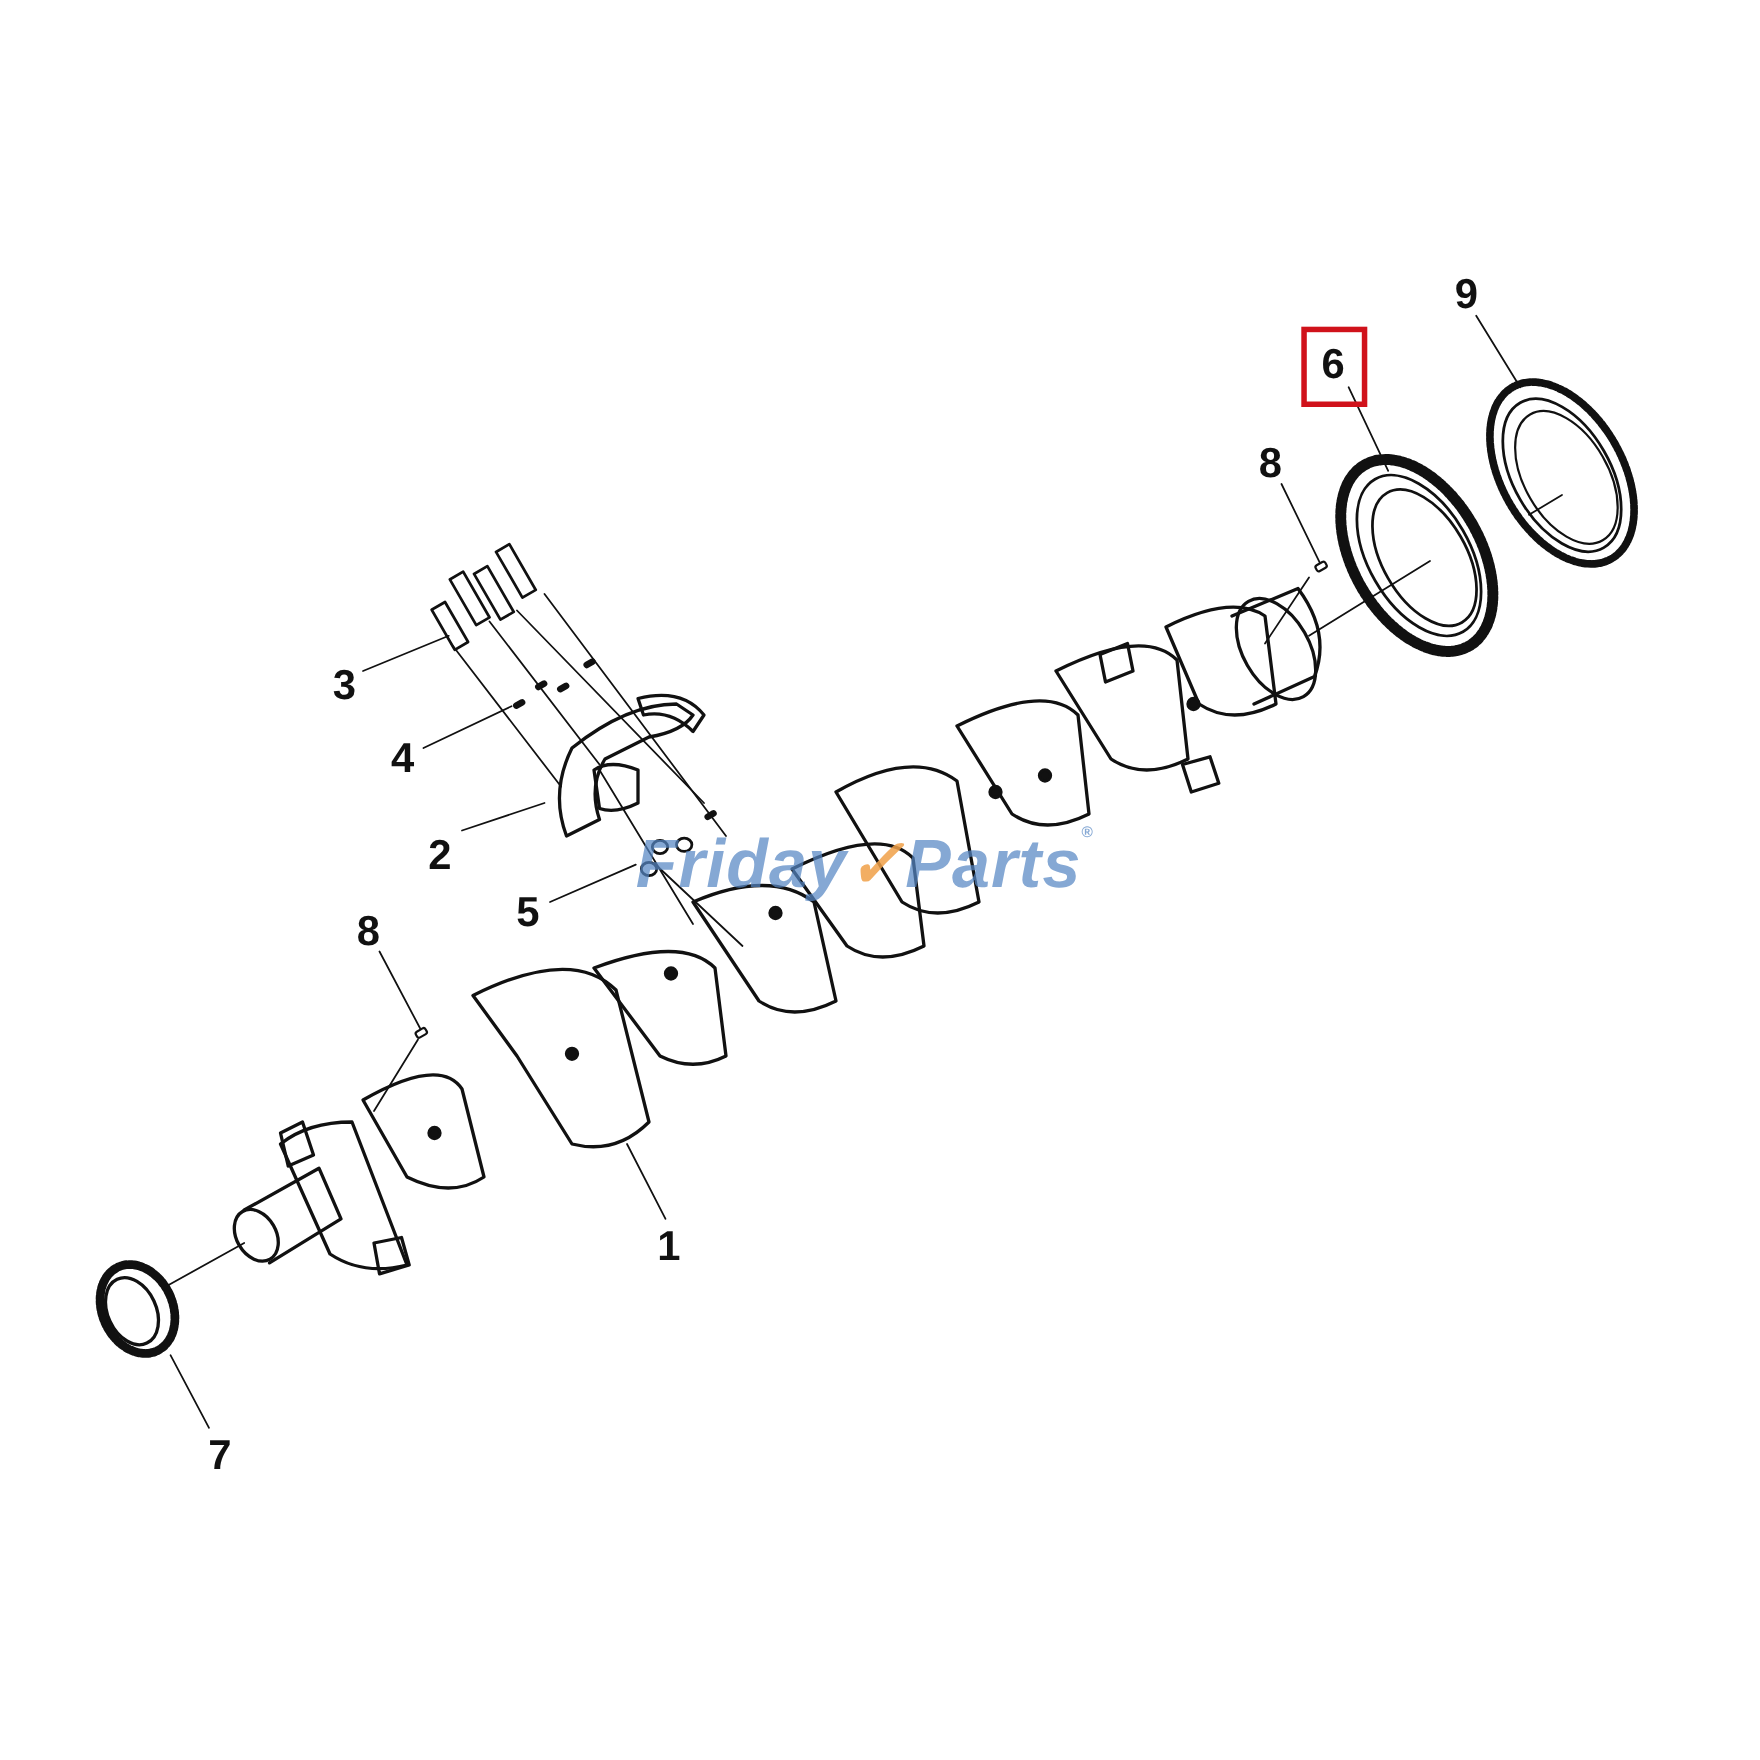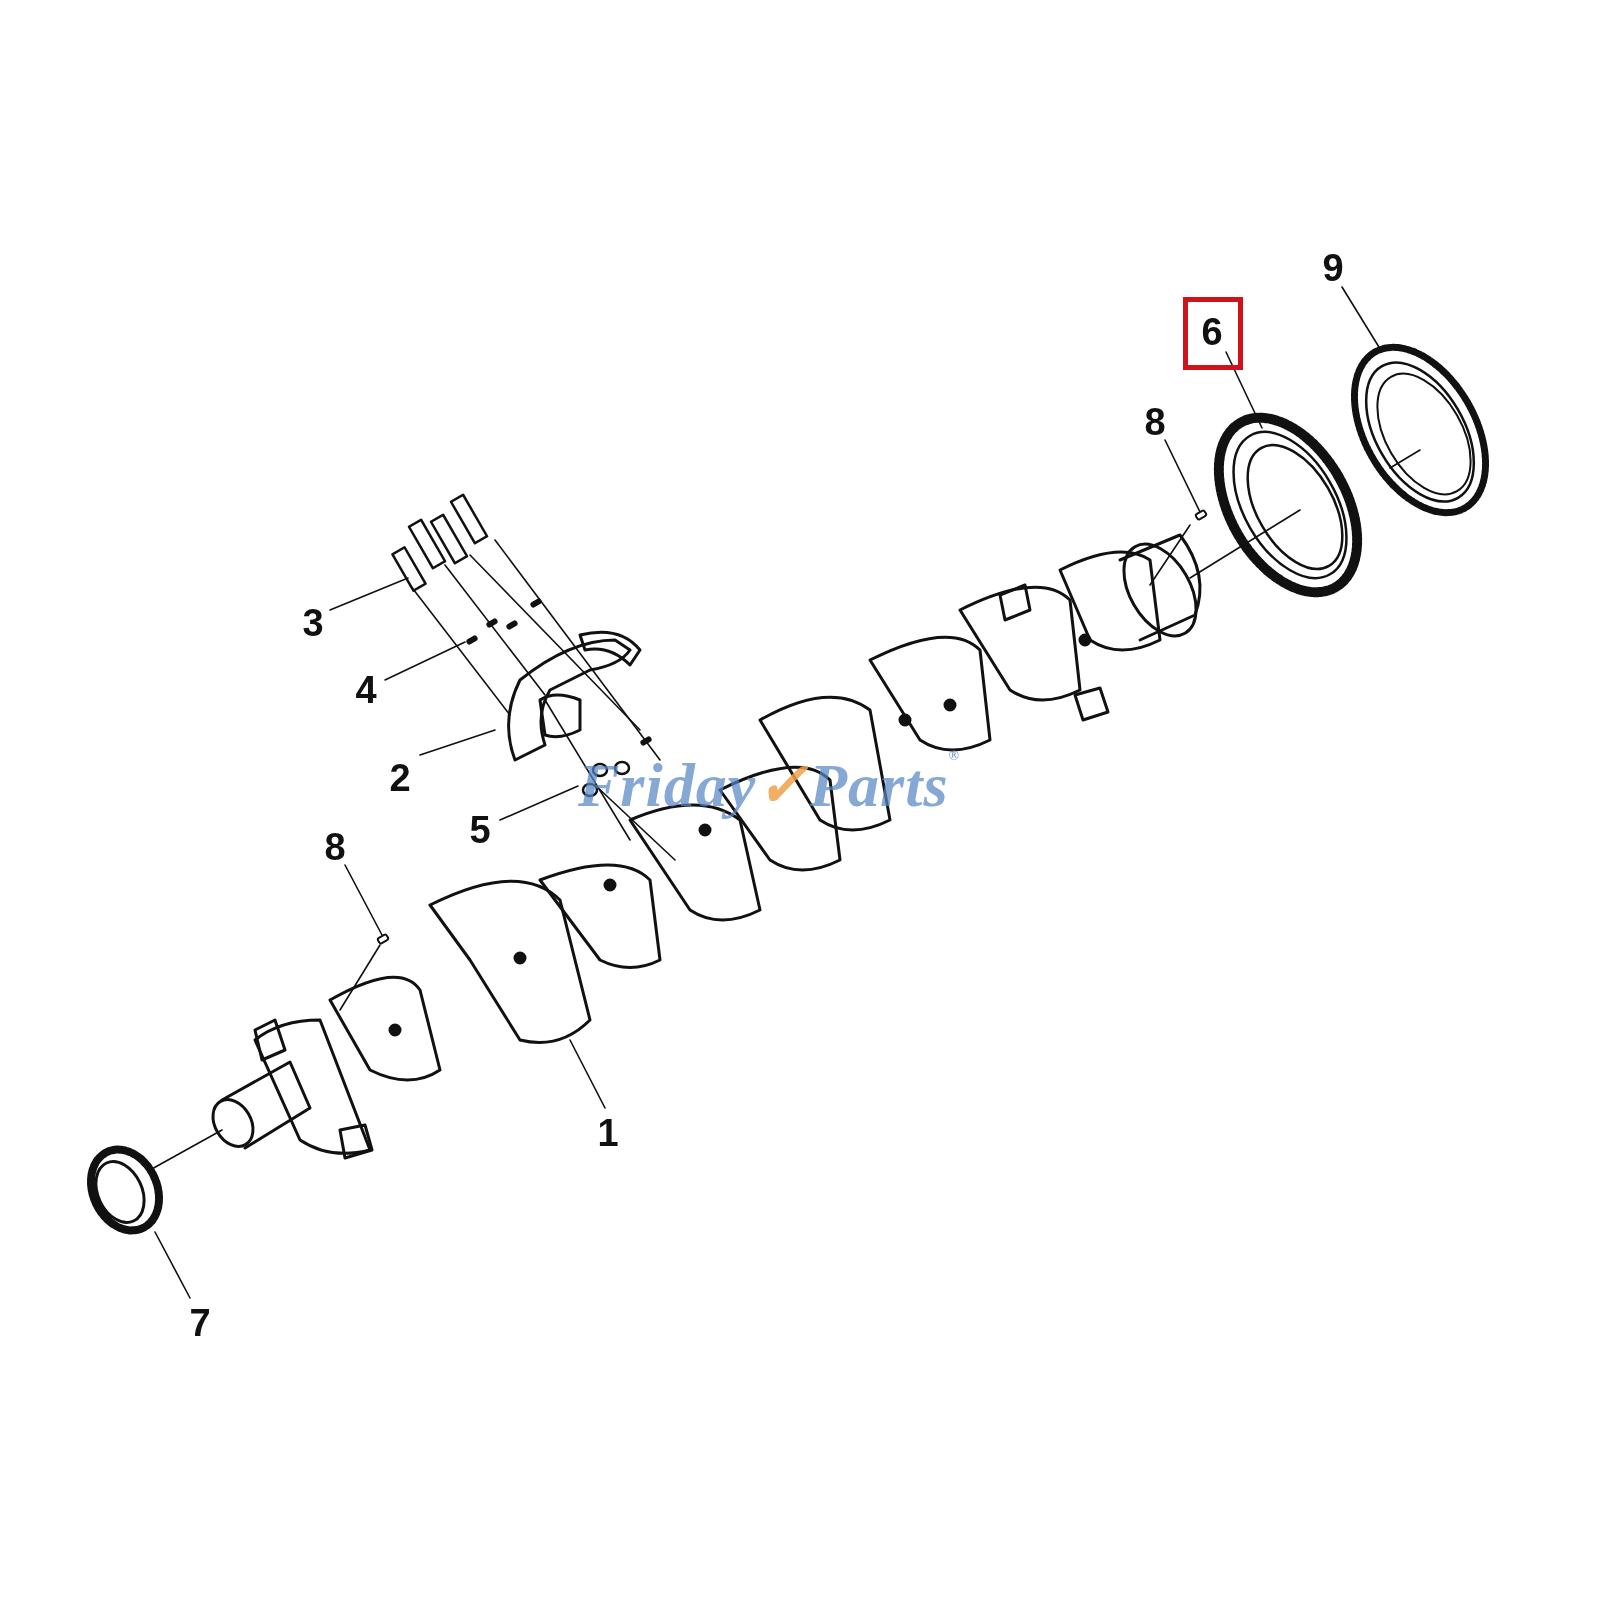--- a/index.html
+++ b/index.html
@@ -1,20 +1,20 @@
 <!DOCTYPE html>
 <html><head>
 <meta charset="utf-8">
 <style>
   html, body { margin: 0; padding: 0; background: #ffffff; }
   body { width: 1600px; height: 1600px; position: relative; overflow: hidden; font-family: "Liberation Sans", sans-serif; }
   #diagram { position: absolute; left: 0; top: 0; width: 1600px; height: 1600px; }
   .callout { position: absolute; font-family: "Liberation Sans", sans-serif; font-weight: bold; font-size: 38px; color: #111; line-height: 1; transform: translate(-50%, -50%); }
   .highlight { position: absolute; border: 5px solid #d0121b; box-sizing: border-box; }
-  .watermark { position: absolute; font-family: Liberation Serif, serif; font-weight: bold; font-style: italic; font-size: 62px; color: rgba(86,134,196,0.72); letter-spacing: 1px; white-space: nowrap; }
+  .watermark { position: absolute; font-family: Liberation Sans, sans-serif; font-weight: bold; font-style: italic; font-size: 62px; color: rgba(86,134,196,0.72); letter-spacing: 1px; white-space: nowrap; }
   .watermark .check { color: rgba(240,160,72,0.85); }
   .watermark sup { font-size: 14px; font-style: normal; vertical-align: top; }
 </style>
 </head>
 <body>
 
 <div id="diagram">
   <svg width="1600" height="1600" viewBox="0 0 1600 1600" fill="none" stroke="#111" stroke-width="3" stroke-linecap="round" stroke-linejoin="round">
 
     <g stroke-width="1.6">

